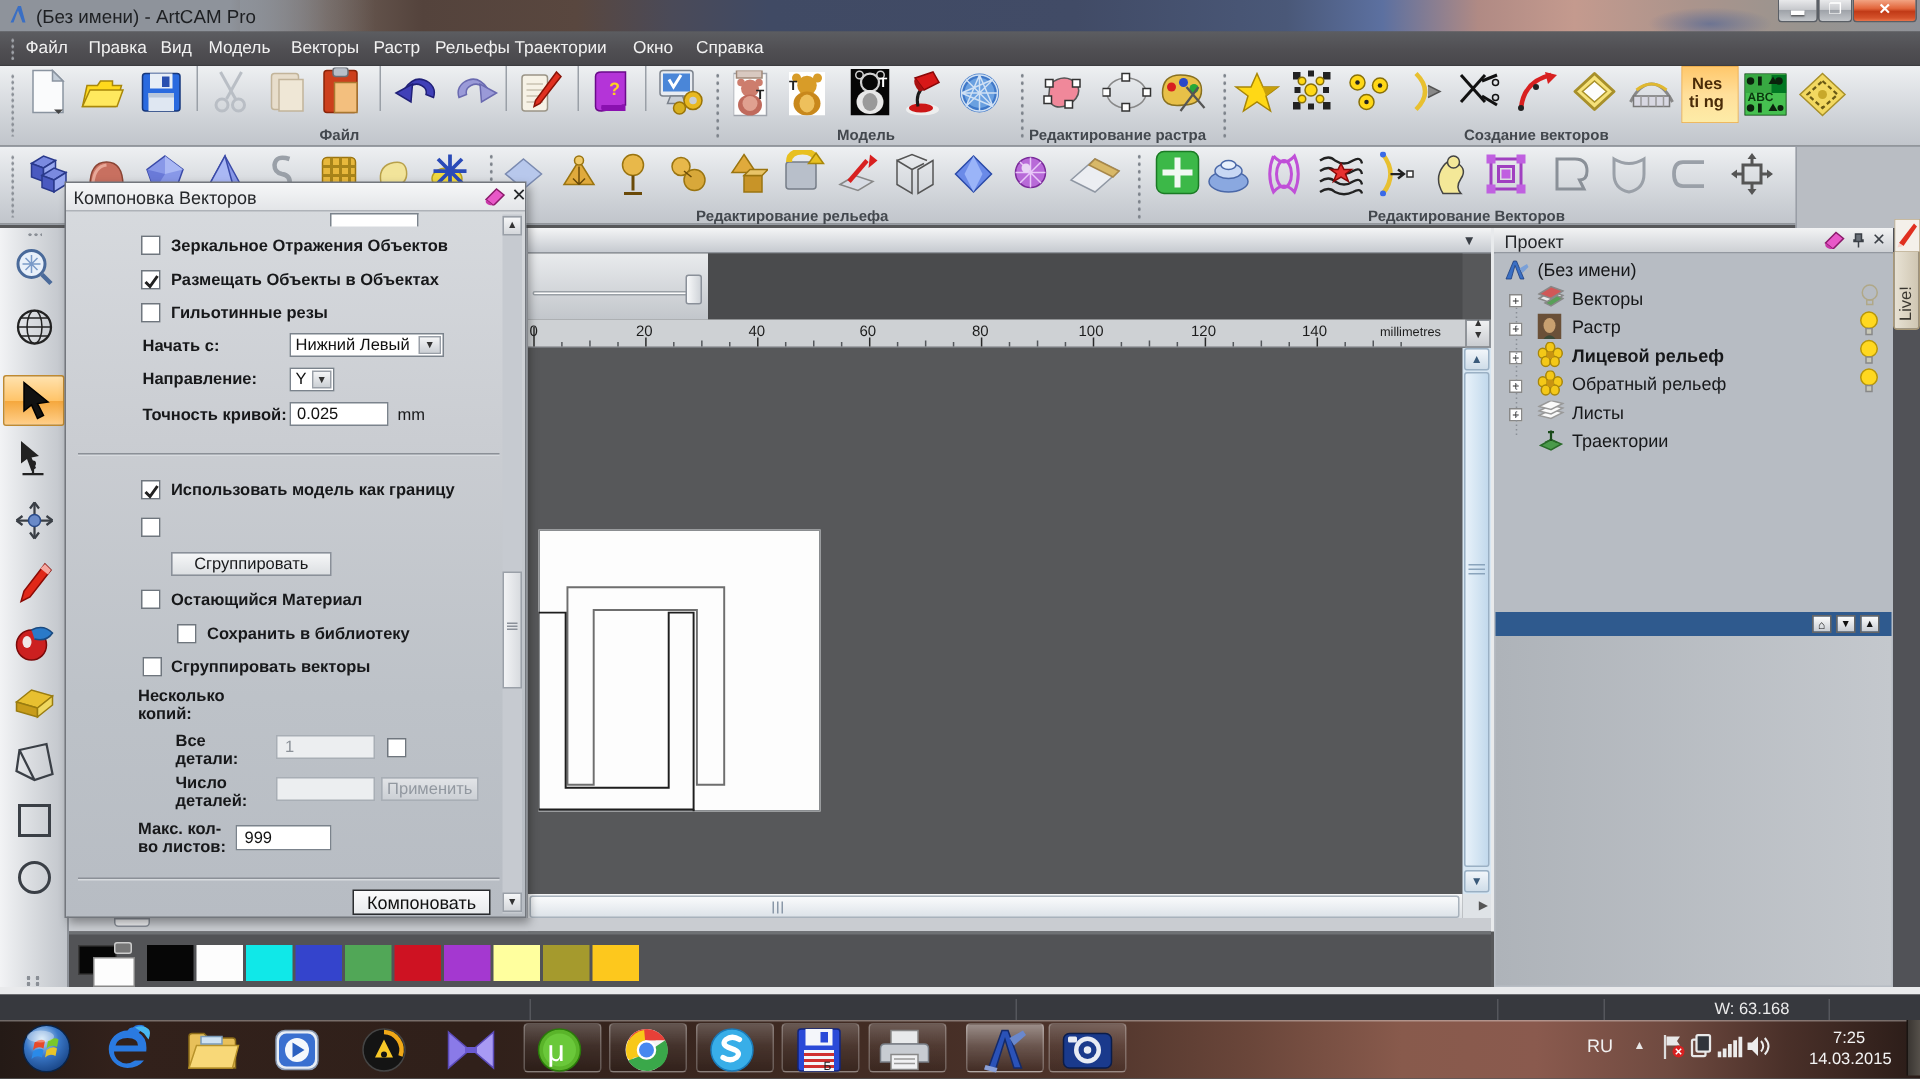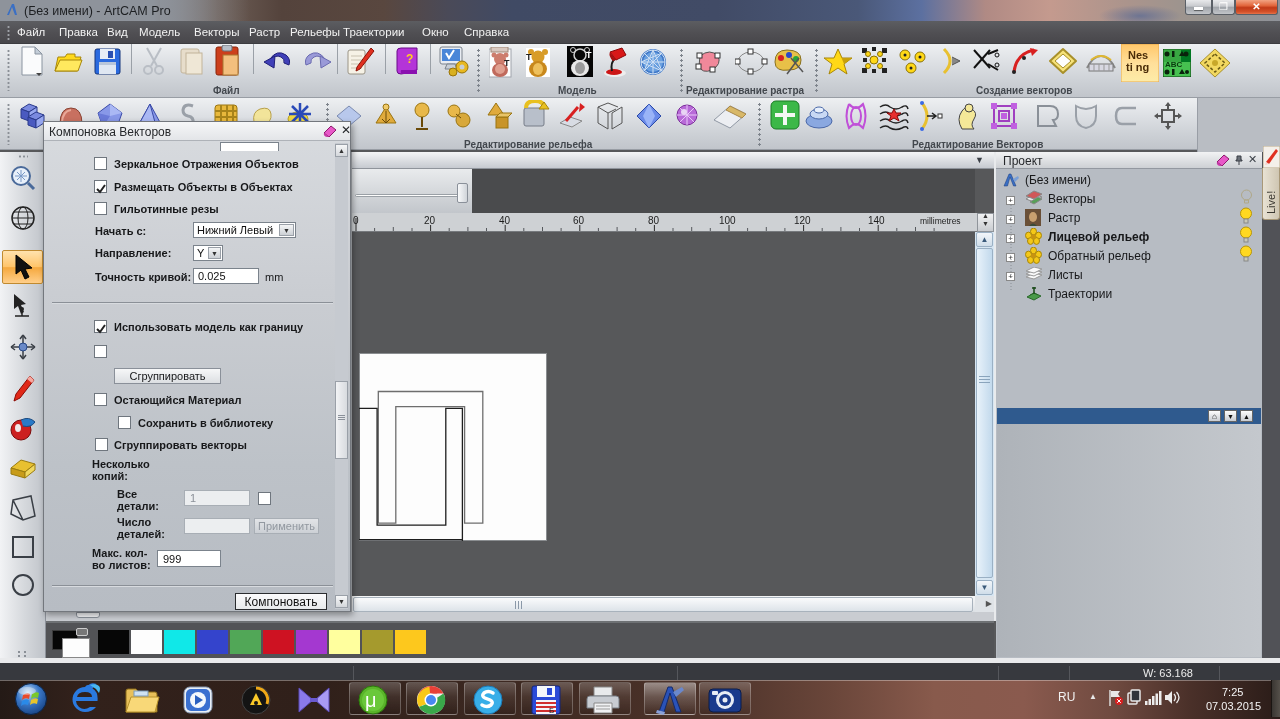--- a/index.html
+++ b/index.html
@@ -902,21 +902,21 @@
         <rect x="7" y="5" width="2.5" height="9"></rect>
         <rect x="10.5" y="2.5" width="2.5" height="11.5"></rect>
         <rect x="14" y="0" width="2.5" height="14"></rect>
       </g>
     </svg>
   <svg style="position:absolute;left:1164px;top:10px;" width="16" height="15" viewBox="0 0 16 15">
       <path d="M1 5 h3 l4 -4 v13 l-4 -4 h-3 z" fill="#ececec"></path>
       <path d="M10 4 q3 3.5 0 7 M12.5 2 q5 5.5 0 11" stroke="#ececec" fill="none" stroke-width="1.3"></path>
     </svg>
   <span style="position:absolute;left:1222px;top:6px;color:#f4f4f4;font-size:11px;">7:25</span>
-  <span style="position:absolute;left:1206px;top:20px;color:#f4f4f4;font-size:11px;">07.03.2015</span>
+  <span style="position:absolute;left:1206px;top:20px;color:#f4f4f4;font-size:11px;">14.03.2015</span>
   <div style="position:absolute;left:1271px;top:0;width:9px;height:37px;background:linear-gradient(90deg,#3a3632,#55504a);border-left:1px solid #1a1512;"></div>
 </div>
 <div id="dlg" class="abs">
   <div id="dlghead">
       <span class="t">Компоновка Векторов</span>
     <svg style="position:absolute;left:279px;top:3px;" width="14" height="12" viewBox="0 0 14 12">
         <path d="M1 8 L8 1 L13 5 L6 12 Z" fill="#e858c8" stroke="#8a1a6a"></path>
         <path d="M1 8 L6 12 L4 12 Q0 11 1 8" fill="#c838a8"></path>
       </svg>
     <span style="position:absolute;left:297px;top:1px;font-size:12px;color:#26282b;">✕</span>

